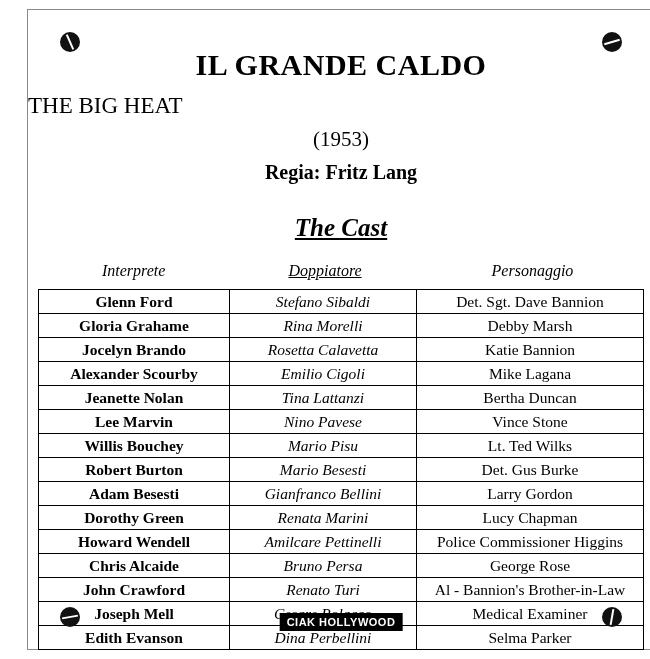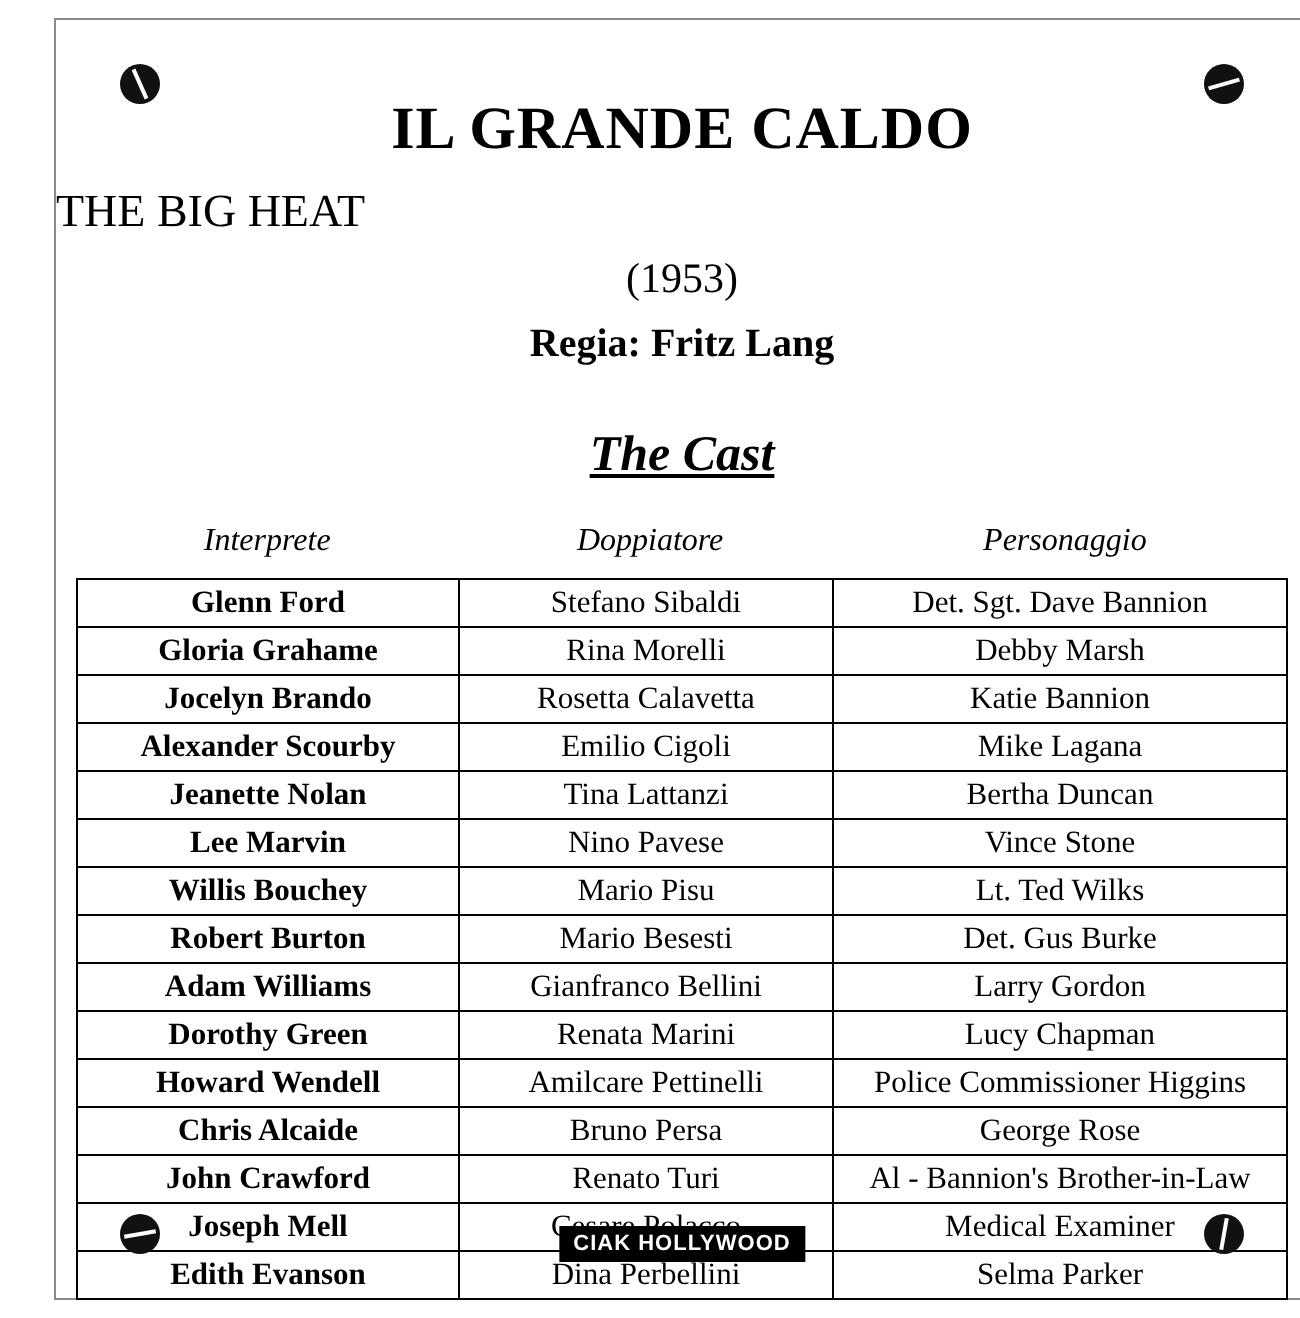--- a/index.html
+++ b/index.html
@@ -92,21 +92,21 @@
     margin-top: 20px;
     padding: 0 25px;
     gap: 32px;
   }
   .col-headers div {
     font-style: italic;
     font-size: 16px;
     text-align: center;
   }
   .c1 { width: 182px; }
-  .c2 { width: 178px; }
+  .c2 { width: 178px; text-decoration: underline; }
   .c3 { width: 218px; }
 
   table.cast {
     margin: 9px auto 0 auto;
     border-collapse: collapse;
     width: 578px;
     table-layout: fixed;
   }
   table.cast td {
     border: 1px solid #000;
@@ -117,20 +117,21 @@
     line-height: 23px;
     white-space: nowrap;
     overflow: hidden;
   }
   table.cast td.actor {
     width: 182px;
     font-weight: bold;
   }
   table.cast td.voice {
     width: 178px;
+    font-style: italic;
   }
   table.cast td.role {
     width: 218px;
   }
   .footer-logo {
     position: absolute;
     left: 50%;
     transform: translateX(-50%);
     bottom: 18px;
     background: #000;
@@ -209,21 +210,21 @@
             <td class="actor">Willis Bouchey</td>
             <td class="voice">Mario Pisu</td>
             <td class="role">Lt. Ted Wilks</td>
           </tr>
         <tr>
             <td class="actor">Robert Burton</td>
             <td class="voice">Mario Besesti</td>
             <td class="role">Det. Gus Burke</td>
           </tr>
         <tr>
-            <td class="actor">Adam Williams</td>
+            <td class="actor">Adam Besesti</td>
             <td class="voice">Gianfranco Bellini</td>
             <td class="role">Larry Gordon</td>
           </tr>
         <tr>
             <td class="actor">Dorothy Green</td>
             <td class="voice">Renata Marini</td>
             <td class="role">Lucy Chapman</td>
           </tr>
         <tr>
             <td class="actor">Howard Wendell</td>

